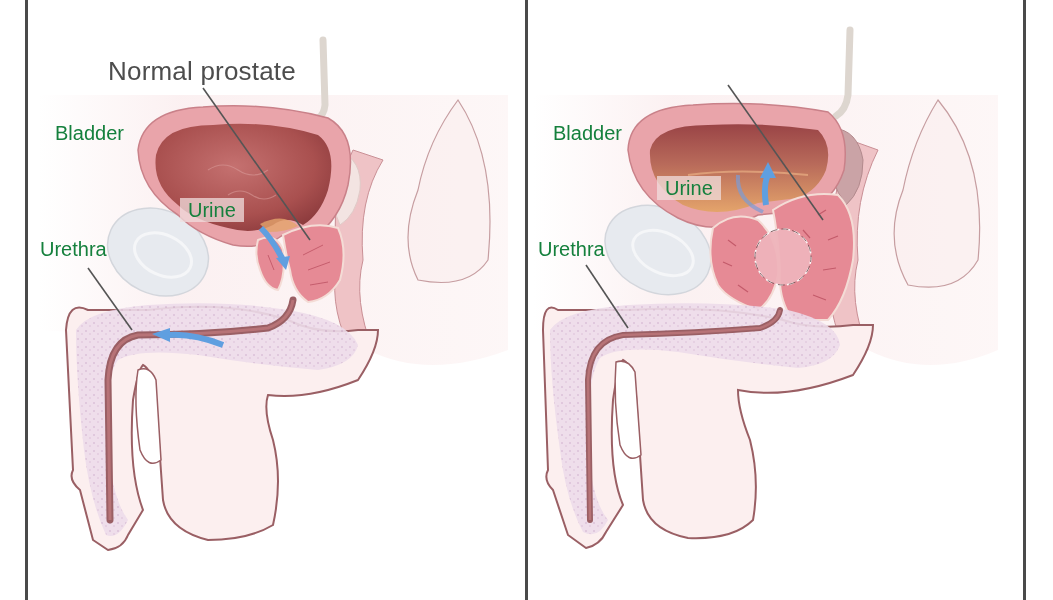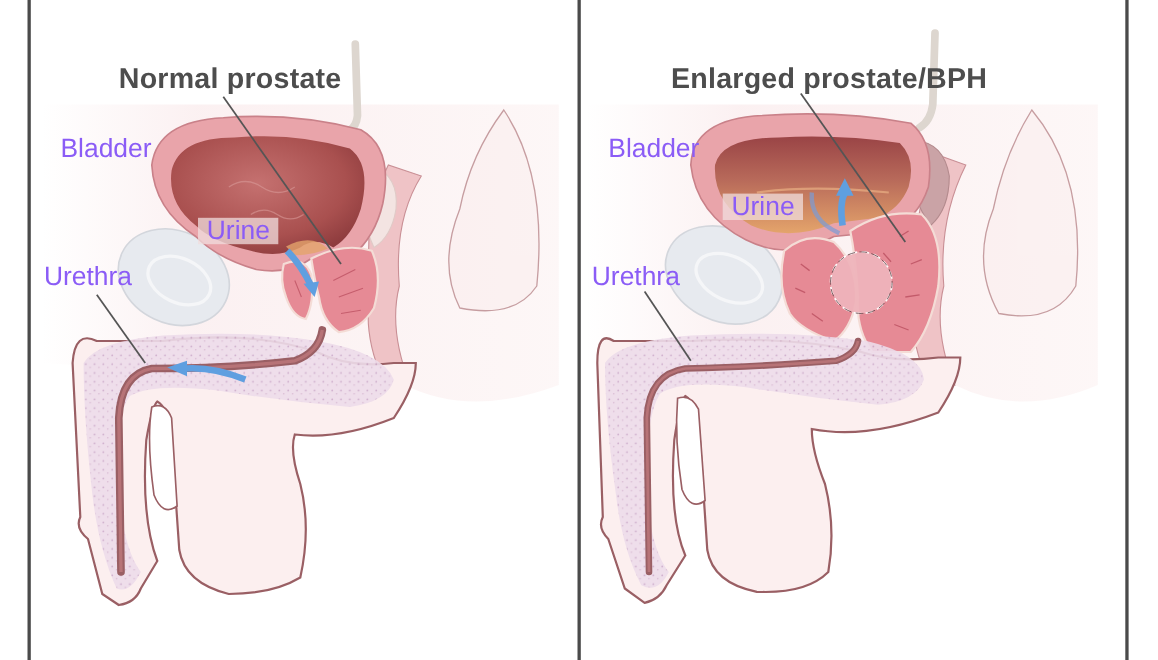--- a/index.html
+++ b/index.html
@@ -1,22 +1,22 @@
 <!DOCTYPE html>
 <html><head>
   <meta charset="utf-8">
   <style>
     html, body { margin: 0; padding: 0; background: #ffffff; }
     body { width: 1053px; height: 600px; position: relative; overflow: hidden;
            font-family: "Liberation Sans", "DejaVu Sans", sans-serif; }
     .frame { position: absolute; top: 0; bottom: 0; width: 3px; background: #4a4a4a; }
     .panel { position: absolute; top: 0; height: 600px; }
     .panel svg { position: absolute; left: 0; top: 0; }
-    .title { position: absolute; font-size: 26px; color: #4d4d4d; white-space: nowrap; letter-spacing: 0.2px; font-weight: bold; }
-    .label { position: absolute; font-size: 24px; color: #8b5cf6; white-space: nowrap; }
+    .title { position: absolute; font-size: 26px; color: #4d4d4d; white-space: nowrap; letter-spacing: 0.2px; }
+    .label { position: absolute; font-size: 20px; color: #15803d; white-space: nowrap; }
     .urine { background: rgba(240, 222, 222, 0.75); padding: 0 8px; line-height: 24px; }
   </style>
 </head>
 <body>
 
 <div class="frame" style="left:25px;"></div>
 <div class="frame" style="left:525px;"></div>
 <div class="frame" style="left:1023px;"></div>
 
 <div class="panel" style="left:28px; width:497px;">
@@ -154,17 +154,16 @@
     <path d="M252 310 Q250 322 232 328 Q170 333 95 335 Q62 340 60 380 L62 520" fill="none" stroke="#b77377" stroke-width="2.5"></path>
 
     <path d="M210 175 Q208 200 235 212" stroke="#7b9bd6" stroke-width="4" fill="none" opacity="0.7"></path>
     <path d="M238 205 Q235 185 240 175" stroke="#5f9fe0" stroke-width="6" fill="none"></path>
     <polygon points="232,178 240,162 248,178" fill="#5f9fe0"></polygon>
 
     <line x1="200" y1="85" x2="295" y2="220" stroke="#555" stroke-width="1.6"></line>
     <line x1="58" y1="265" x2="100" y2="328" stroke="#555" stroke-width="1.6"></line>
   </svg>
 
-  <div class="title" style="left:82px; top:56px;">Enlarged prostate/BPH</div>
   <div class="label" style="left:25px; top:122px;">Bladder</div>
   <div class="label urine" style="left:129px; top:176px;">Urine</div>
   <div class="label" style="left:10px; top:238px;">Urethra</div>
 </div>
 
 </body></html>

